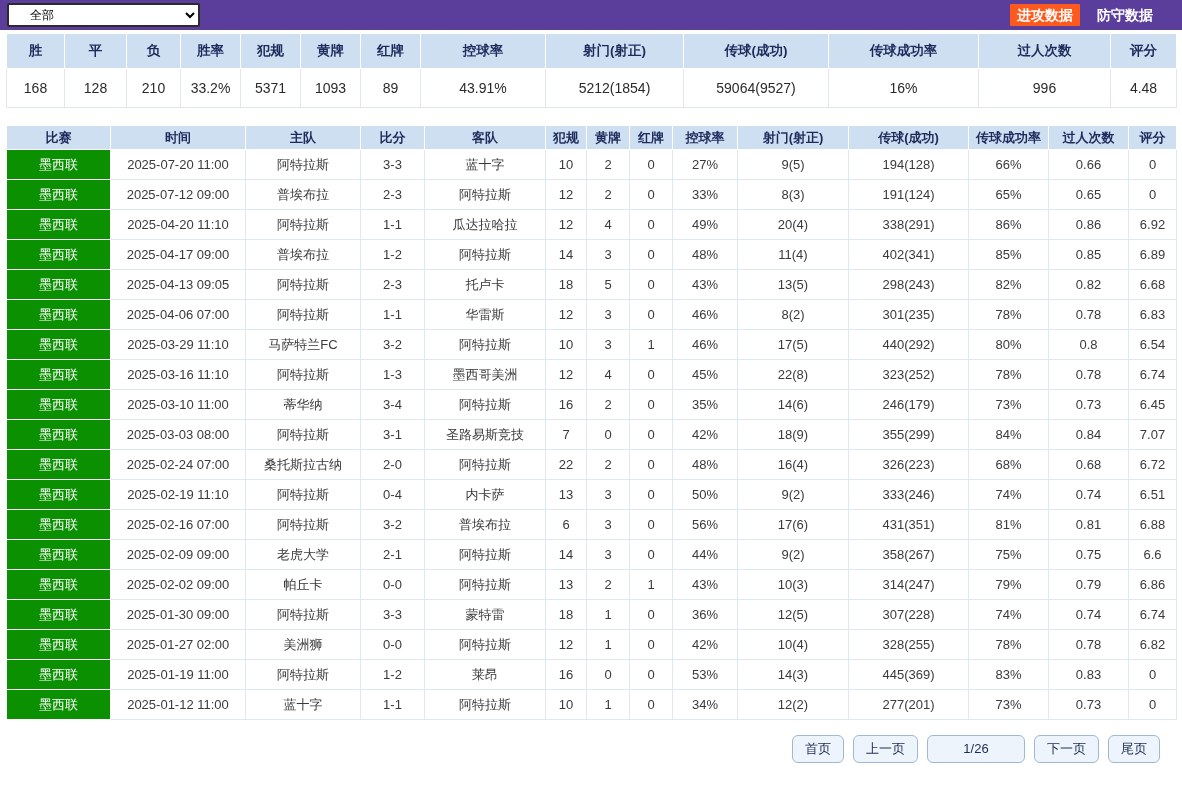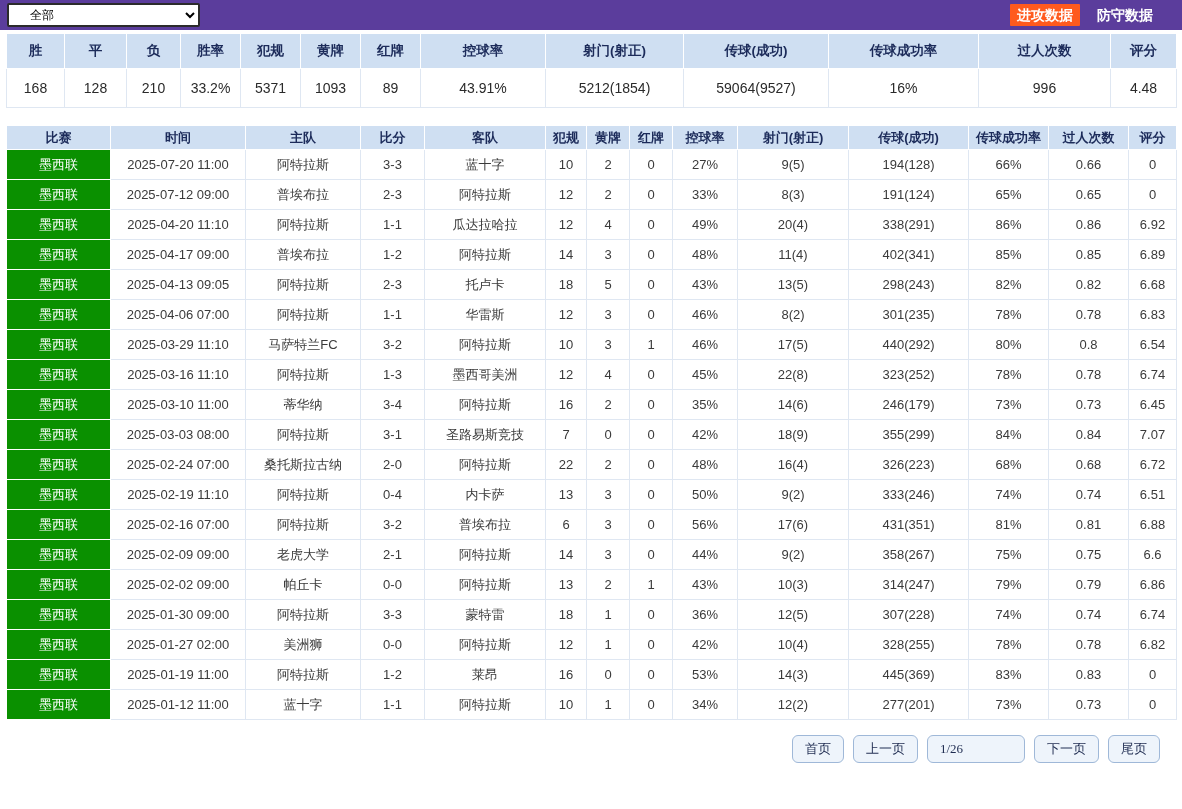--- a/index.html
+++ b/index.html
@@ -72,21 +72,21 @@
   .pager {
     display:flex; justify-content:flex-end; align-items:center;
     gap:9px; margin:15px 22px 0 0;
   }
   .pager .pg {
     border:1px solid #9fb8d8; background:#eef4fb;
     color:#1e2b50; font-size:13px; font-family:inherit;
     padding:5px 12px; border-radius:6px; cursor:pointer;
     line-height:16px;
   }
-  .pager .pg-indicator { min-width:98px; text-align:left; cursor:default;font-family:Liberation Serif, serif; }
+  .pager .pg-indicator { min-width:98px; text-align:center; cursor:default; }
 </style>
 </head>
 <body>
 
 <div class="topbar">
   <select>
     <option>全部</option>
   </select>
   <div class="topbar-buttons">
     <span class="tb-btn active">进攻数据</span>

